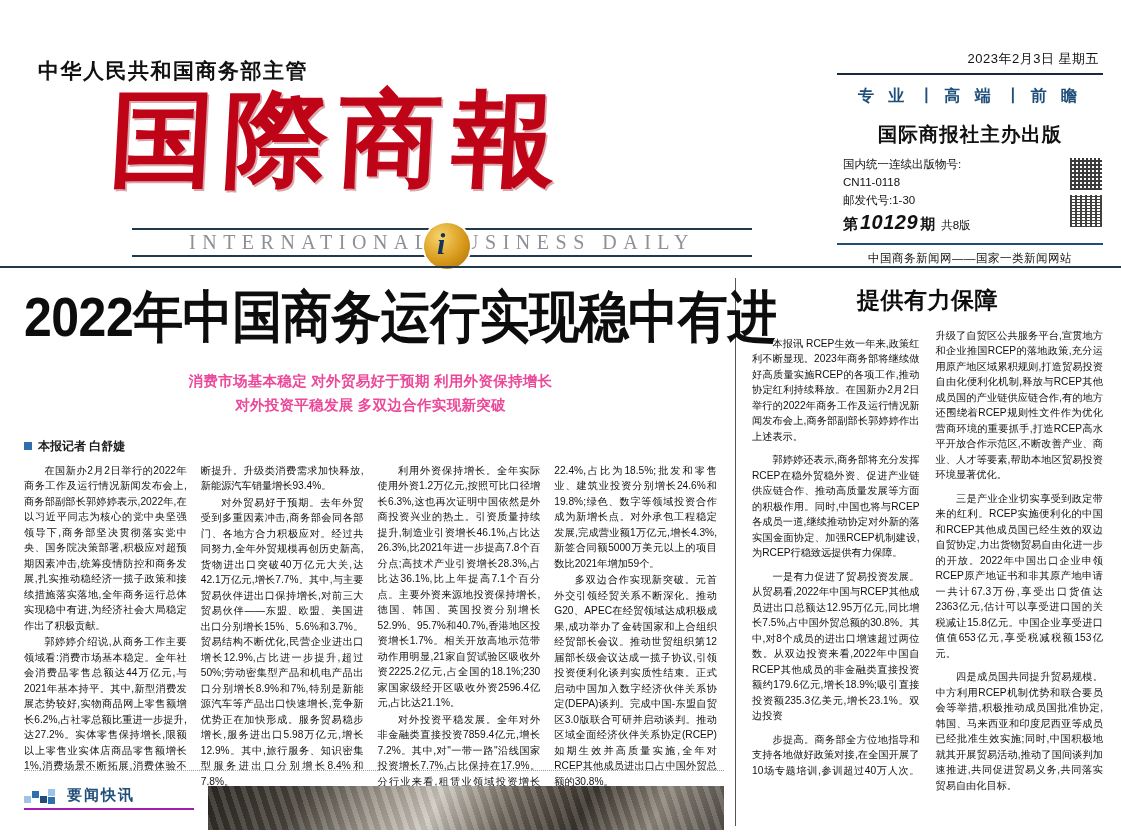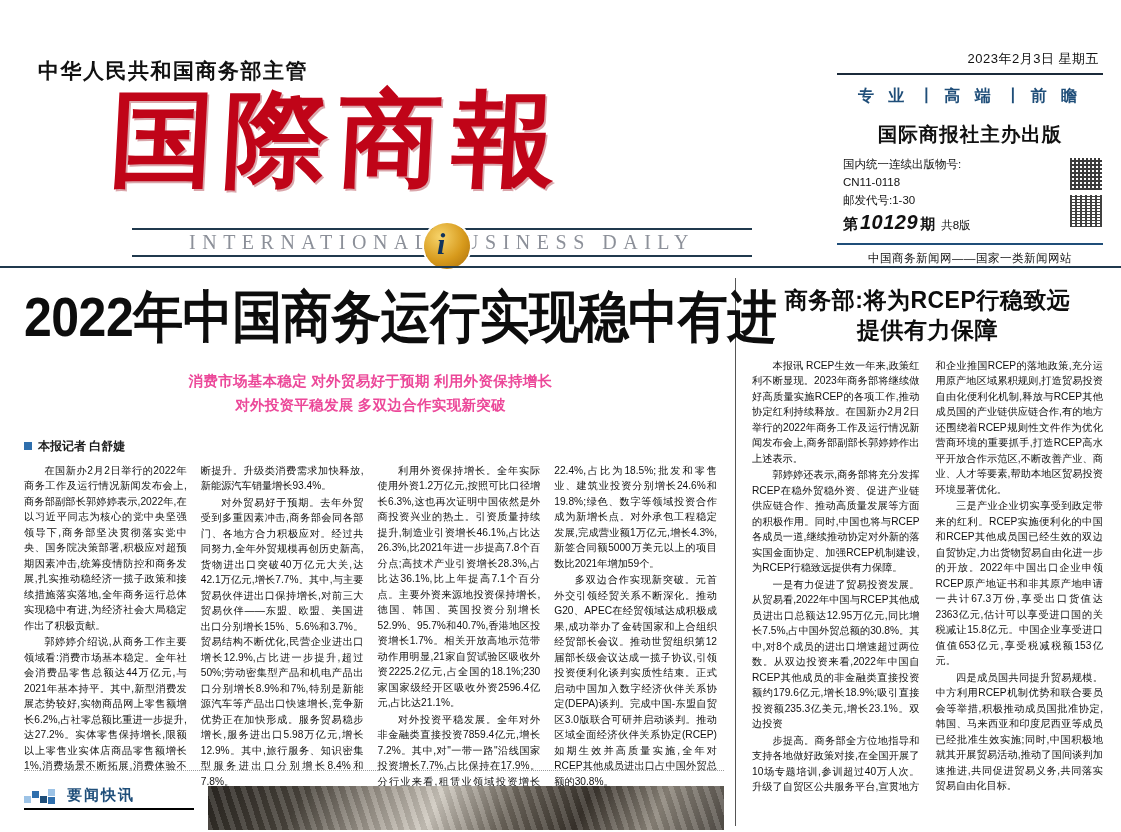--- a/index.html
+++ b/index.html
@@ -275,21 +275,21 @@
   .right-body {
     margin-top: 12px;
     column-count: 2;
     column-gap: 16px;
     font-size: 10.2px;
     line-height: 1.52;
     text-align: justify;
     color: #111;
     height: 470px;
   }
-  .right-body p { text-indent: 2em; margin-bottom: 1px; }
+  .right-body p { text-indent: 2em; margin-bottom: 1px; margin-top: 8px; }
   .rh {
     margin-top: 16px;
     text-align: center;
     font-size: 23px;
     font-weight: 700;
     line-height: 1.3;
     color: #0d0d0d;
     letter-spacing: 0.5px;
   }
 
@@ -300,21 +300,21 @@
     width: 700px;
     height: 46px;
     display: flex;
     align-items: flex-start;
     gap: 14px;
   }
   .kuaixun {
     display: flex;
     align-items: center;
     gap: 7px;
-    border-bottom: 2px solid #000000;
+    border-bottom: 2px solid #a21caf;
     padding-bottom: 3px;
     width: 170px;
   }
   .kx-mark {
     width: 36px; height: 16px;
     position: relative;
   }
   .kx-mark i {
     position: absolute;
     display: block;
@@ -443,21 +443,20 @@
           <span class="kx-label">要闻快讯</span>
         </div>
         <div class="photo"></div>
       </div>
     </div>
 
     <div class="vdiv"></div>
 
     <div class="right-pane">
       <div class="rh">
-        <div>商务部:将为RCEP行稳致远</div>
         <div>提供有力保障</div>
       </div>
       <div class="right-body">
         <p>本报讯 RCEP生效一年来,政策红利不断显现。2023年商务部将继续做好高质量实施RCEP的各项工作,推动协定红利持续释放。在国新办2月2日举行的2022年商务工作及运行情况新闻发布会上,商务部副部长郭婷婷作出上述表示。</p>
         <p>郭婷婷还表示,商务部将充分发挥RCEP在稳外贸稳外资、促进产业链供应链合作、推动高质量发展等方面的积极作用。同时,中国也将与RCEP各成员一道,继续推动协定对外新的落实国金面协定、加强RCEP机制建设,为RCEP行稳致远提供有力保障。</p>
         <p>一是有力促进了贸易投资发展。从贸易看,2022年中国与RCEP其他成员进出口总额达12.95万亿元,同比增长7.5%,占中国外贸总额的30.8%。其中,对8个成员的进出口增速超过两位数。从双边投资来看,2022年中国自RCEP其他成员的非金融类直接投资额约179.6亿元,增长18.9%;吸引直接投资额235.3亿美元,增长23.1%。双边投资</p>
         <p>步提高。商务部全方位地指导和支持各地做好政策对接,在全国开展了10场专题培训,参训超过40万人次。升级了自贸区公共服务平台,宣贯地方和企业推国RCEP的落地政策,充分运用原产地区域累积规则,打造贸易投资自由化便利化机制,释放与RCEP其他成员国的产业链供应链合作,有的地方还围绕着RCEP规则性文件作为优化营商环境的重要抓手,打造RCEP高水平开放合作示范区,不断改善产业、商业、人才等要素,帮助本地区贸易投资环境显著优化。</p>
         <p>三是产业企业切实享受到政定带来的红利。RCEP实施便利化的中国和RCEP其他成员国已经生效的双边自贸协定,力出货物贸易自由化进一步的开放。2022年中国出口企业申领RCEP原产地证书和非其原产地申请一共计67.3万份,享受出口货值达2363亿元,估计可以享受进口国的关税减让15.8亿元。中国企业享受进口值值653亿元,享受税减税额153亿元。</p>
         <p>四是成员国共同提升贸易规模。中方利用RCEP机制优势和联合要员会等举措,积极推动成员国批准协定,韩国、马来西亚和印度尼西亚等成员已经批准生效实施;同时,中国积极地就其开展贸易活动,推动了国间谈判加速推进,共同促进贸易义务,共同落实贸易自由化目标。</p>
       </div>

